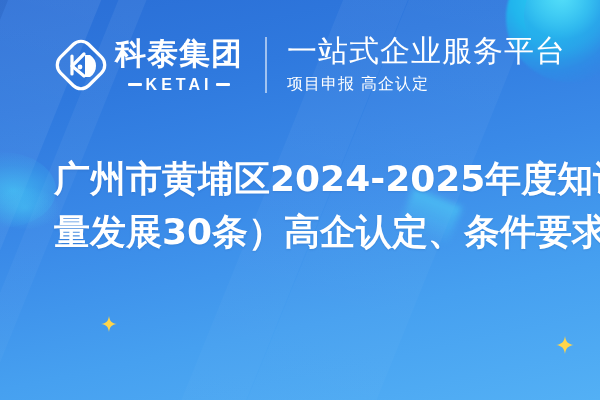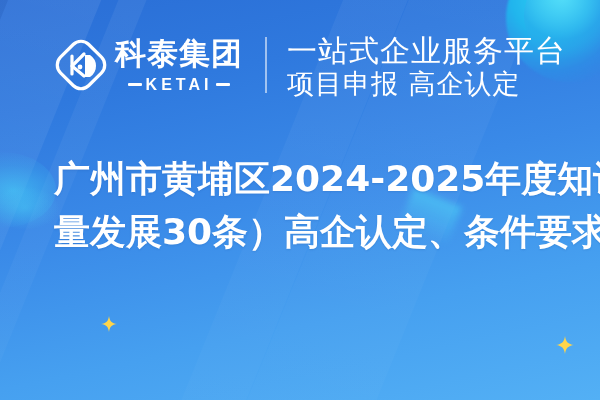--- a/index.html
+++ b/index.html
@@ -116,21 +116,21 @@
     margin-left:22px; margin-right:20px;
     flex:0 0 auto;
   }
   #slogan-block { display:flex; flex-direction:column; justify-content:center; }
   #slogan-main {
     font-size:30px; line-height:36px; color:#ffffff;
     letter-spacing:1px; white-space:nowrap;
     font-family:"DejaVu Sans","Liberation Sans",sans-serif;
   }
   #slogan-sub {
-    font-size:27px; line-height:26px; color:#ffffff;
+    font-size:16px; line-height:26px; color:#ffffff;
     letter-spacing:1px; white-space:nowrap; margin-top:2px;
     font-family:"DejaVu Serif","Liberation Serif",serif;
   }
 
   
   #headline {
     position:absolute; left:0; top:152px;
     width:600px;
     padding:0 54px;
     display:flex; flex-direction:column;

